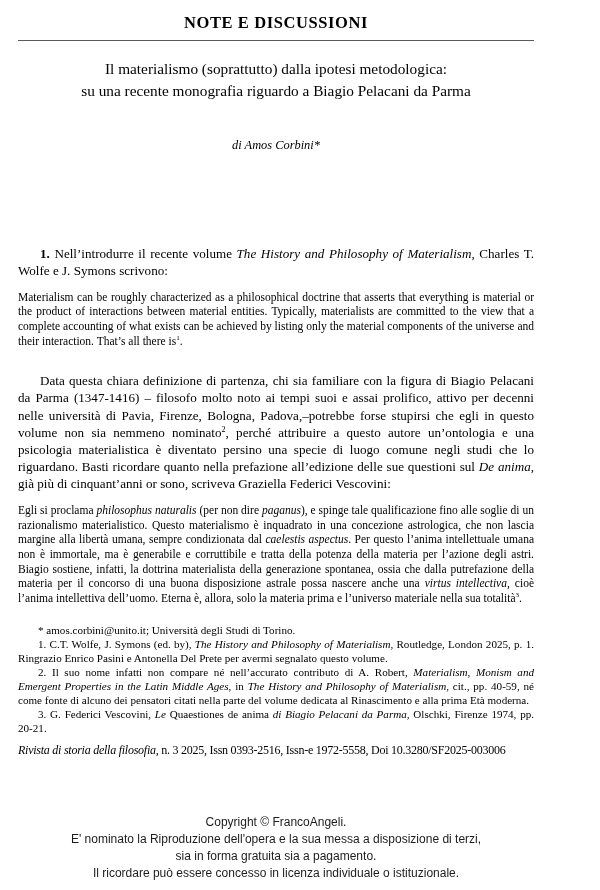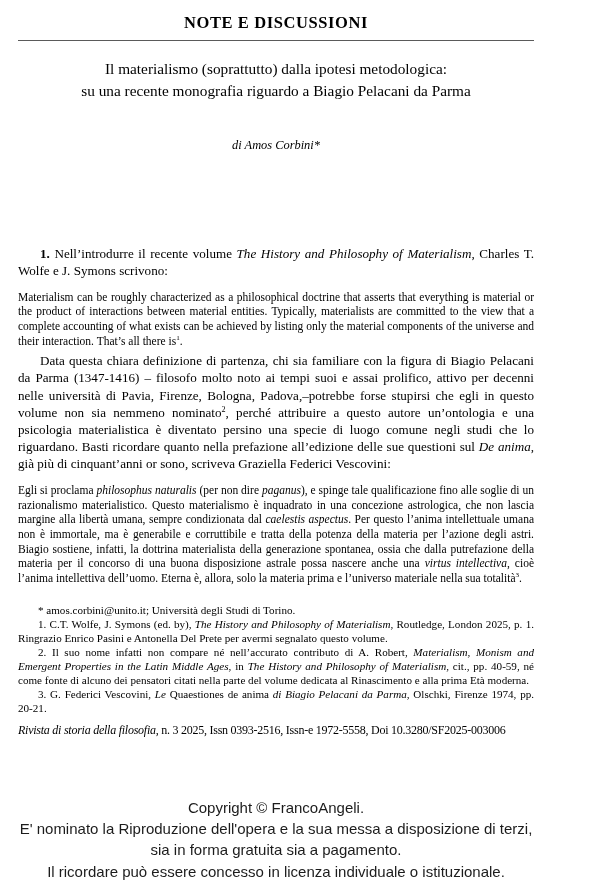--- a/index.html
+++ b/index.html
@@ -70,21 +70,21 @@
   .para.indent {
     text-indent: 22px;
   }
 
   .quote {
     font-size: 11.5px;
     line-height: 1.275;
     text-align: justify;
     margin-top: 11px;
   }
-  .gap-after-quote { margin-top: 4px; }
+  .gap-after-quote { margin-top: 24px; }
 
   i, .it { font-style: italic; }
   b, .bd { font-weight: bold; }
   sup {
     font-size: 0.62em;
     vertical-align: super;
     line-height: 0;
   }
 
   
@@ -111,21 +111,21 @@
   }
 
   
   .copyright {
     position: absolute;
     left: 0;
     right: 0;
     bottom: 8px;
     text-align: center;
     font-family: "Liberation Sans", "DejaVu Sans", sans-serif;
-    font-size: 15px;
+    font-size: 12px;
     line-height: 1.42;
     color: #1c1c1c;
   }
   .copyright div { white-space: nowrap; }
 </style>
 </head>
 <body>
 
 <div class="page">
 

